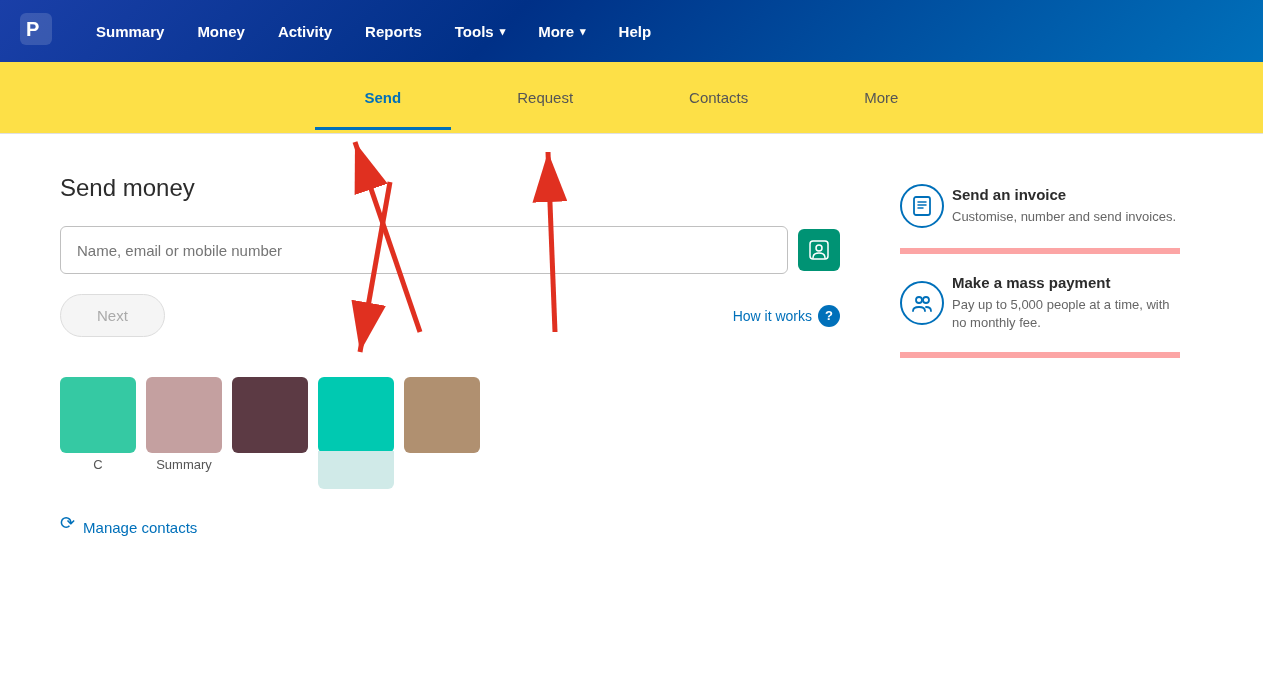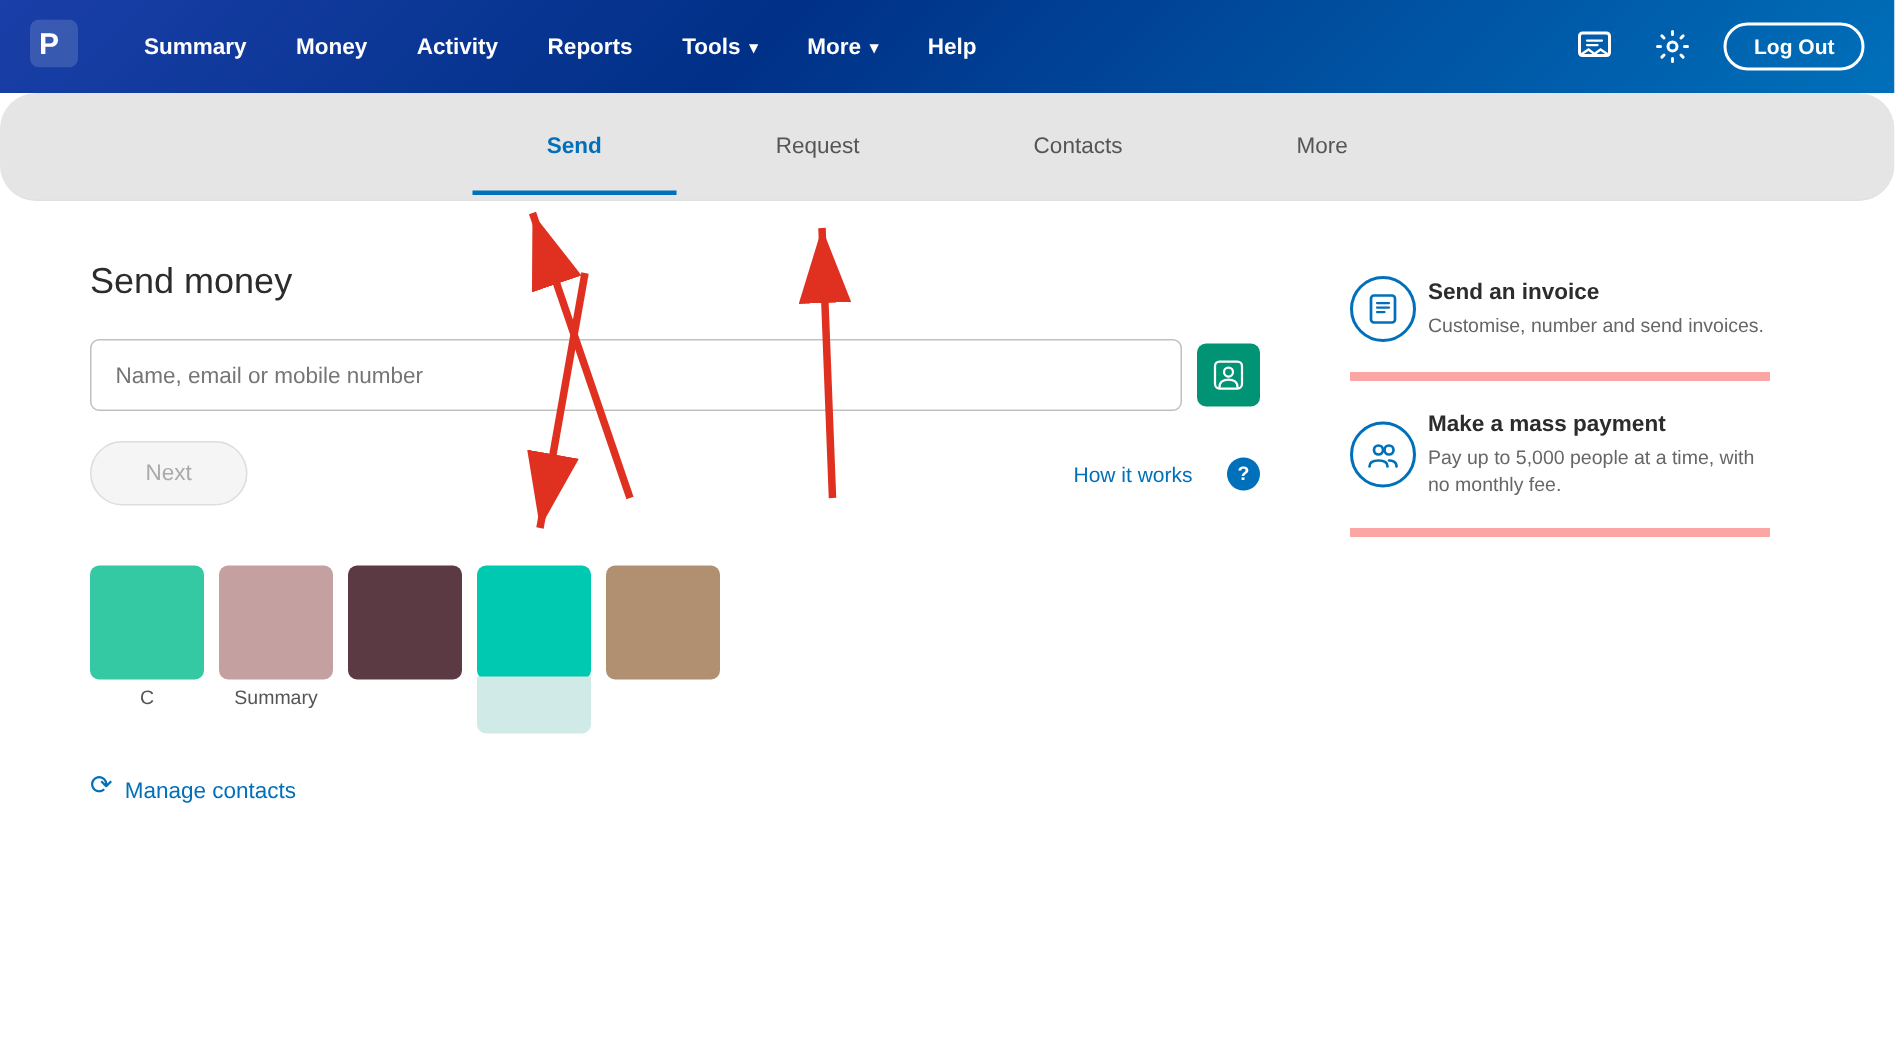--- a/index.html
+++ b/index.html
@@ -58,28 +58,27 @@
       border-radius: 20px;
       padding: 6px 18px;
       background: none;
       cursor: pointer;
       font-size: 14px;
       font-weight: bold;
     }
 
     
     .sub-nav {
-      background: #e5e5e5;
+      background: #fde047;
       border-bottom: 1px solid #e0e0e0;
       display: flex;
       justify-content: center;
       gap: 16px;
       height: 72px;
       align-items: center;
-      border-radius: 24px;
     }
     .sub-nav-item {
       font-size: 15px;
       color: #555;
       padding: 24px 50px;
       cursor: pointer;
       position: relative;
       text-decoration: none;
     }
     .sub-nav-item.active {
@@ -158,21 +157,21 @@
       color: #aaa;
       border: 1px solid #ddd;
       border-radius: 24px;
       padding: 12px 36px;
       font-size: 15px;
       cursor: pointer;
     }
     .how-it-works {
       display: flex;
       align-items: center;
-      gap: 23px;
+      gap: 6px;
       color: #0070ba;
       font-size: 14px;
       cursor: pointer;
       margin-left: auto;
       text-decoration: none;
     }
     .how-it-works-circle {
       width: 22px;
       height: 22px;
       background: #0070ba;
@@ -283,36 +282,20 @@
     <a class="nav-item">
       <span>Tools</span>
       <span class="chevron-down">▾</span>
     </a>
     <a class="nav-item">
       <span>More</span>
       <span class="chevron-down">▾</span>
     </a>
     <a class="nav-item">Help</a>
   </div>
-  <div class="nav-right">
-    <button class="nav-icon-btn">
-      <svg width="24" height="24" viewBox="0 0 24 24" fill="none">
-        <rect x="2" y="3" width="20" height="15" rx="2" stroke="white" stroke-width="2"></rect>
-        <path d="M2 18l6-4 4 3 4-3 6 4" stroke="white" stroke-width="1.5"></path>
-        <path d="M7 8h10M7 11h7" stroke="white" stroke-width="1.5" stroke-linecap="round"></path>
-      </svg>
-    </button>
-    <button class="nav-icon-btn">
-      <svg width="24" height="24" viewBox="0 0 24 24" fill="none">
-        <circle cx="12" cy="12" r="3" stroke="white" stroke-width="2"></circle>
-        <path d="M12 2v2M12 20v2M2 12h2M20 12h2M4.93 4.93l1.41 1.41M17.66 17.66l1.41 1.41M4.93 19.07l1.41-1.41M17.66 6.34l1.41-1.41" stroke="white" stroke-width="2" stroke-linecap="round"></path>
-      </svg>
-    </button>
-    <button class="logout-btn">Log Out</button>
-  </div>
 </nav>
 
 <div class="sub-nav">
   <a class="sub-nav-item active">Send</a>
   <a class="sub-nav-item">Request</a>
   <a class="sub-nav-item">Contacts</a>
   <a class="sub-nav-item">More</a>
 </div>
 
 <svg class="arrows-overlay" viewBox="0 0 1263 500" xmlns="http://www.w3.org/2000/svg">

